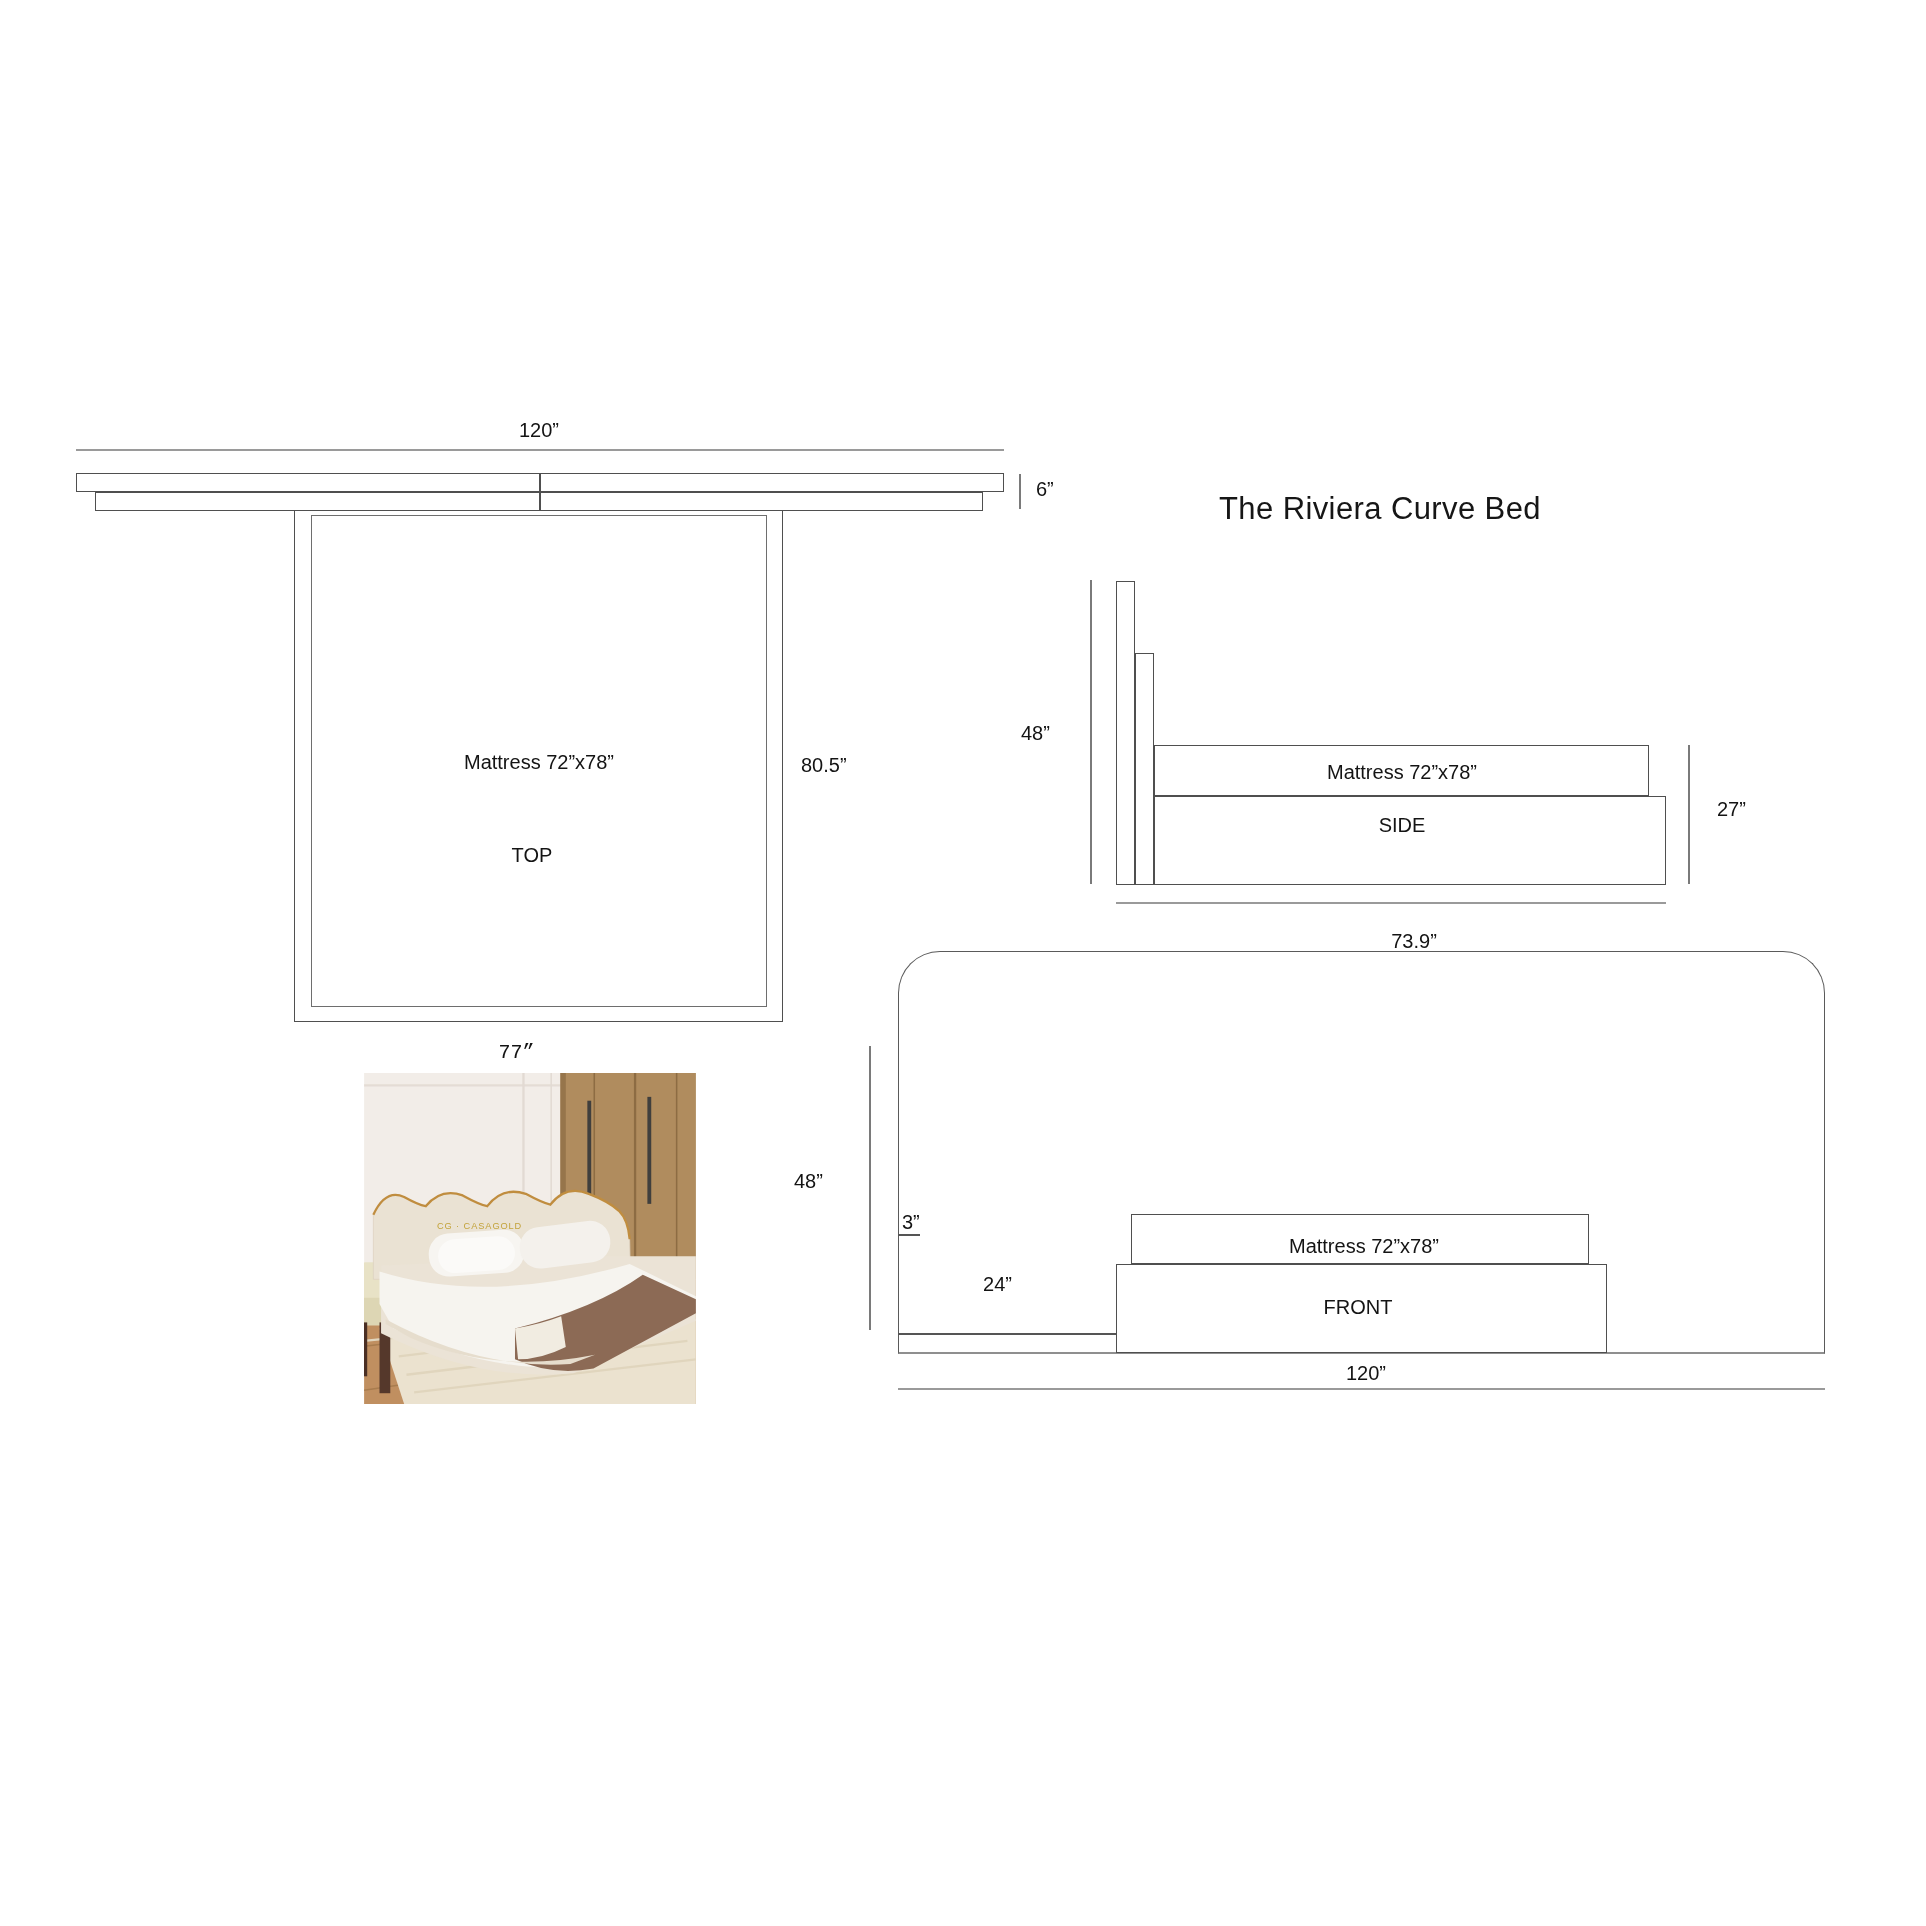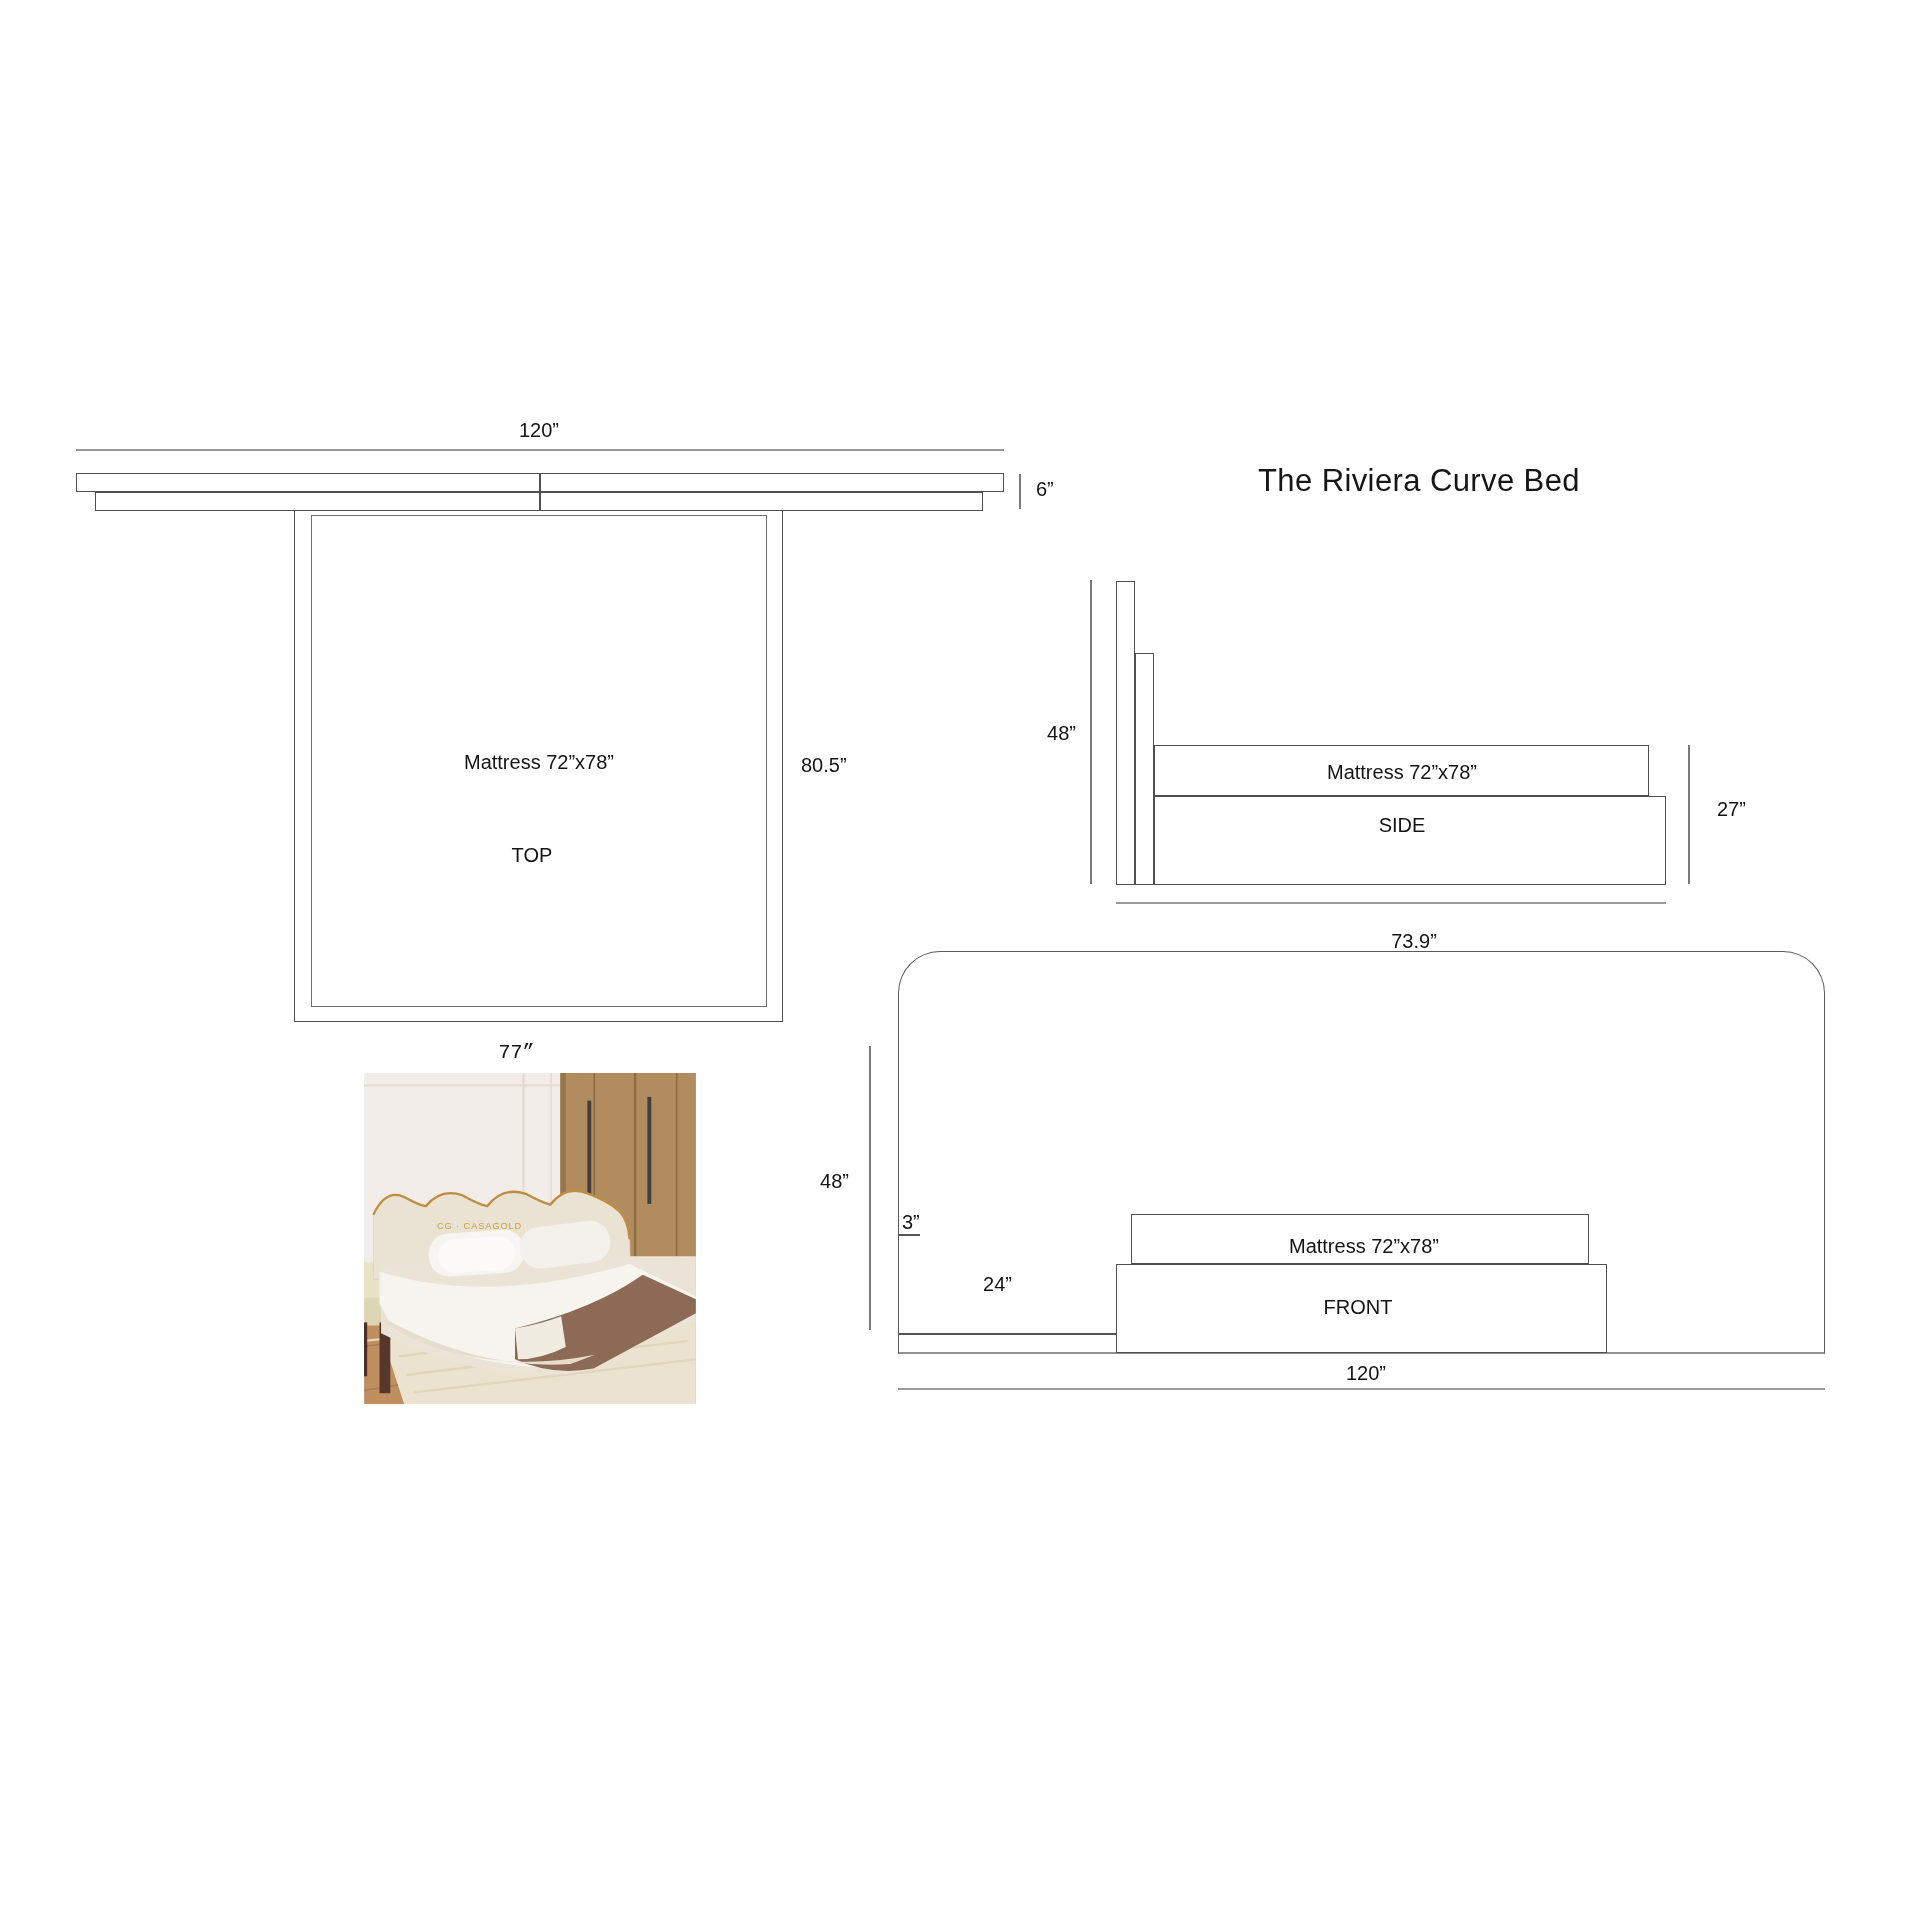--- a/index.html
+++ b/index.html
@@ -9,32 +9,32 @@
   }
   .abs{position:absolute;box-sizing:border-box;}
   .rect{border:1.5px solid #4f4f4f;background:transparent;}
   .rect-light{border:1.5px solid #6e6e6e;background:transparent;}
   .dimline-h{background:#9a9a9a;height:2.3px;}
   .dimline-v{background:#7a7a7a;width:1.5px;}
   .seam{background:#4f4f4f;width:1.5px;}
   .tick{background:#555;height:1.5px;}
   .lbl{font-size:20px;line-height:1.1;white-space:nowrap;color:#141414;}
   .lbl-c{text-align:center;}
-  .lbl-r{text-align:right;}
+  .lbl-r{}
   .title{font-size:31px;line-height:1.1;color:#161616;letter-spacing:0.4px;white-space:nowrap;}
   .headboard-front{
     border:1.5px solid #5a5a5a;border-bottom:2.3px solid #8f8f8f;
     border-radius:42px 42px 0 0;background:transparent;
   }
   svg text{font-family:"Liberation Sans", sans-serif;}
 </style>
 </head>
 <body>
 
-<div class="abs title" style="left:1219px;top:464px;margin-left:39px;">The Riviera Curve Bed</div>
+<div class="abs title" style="left:1219px;top:492px;">The Riviera Curve Bed</div>
 
 <div>
   <div class="abs lbl lbl-c" style="left:462px;top:419px;width:154px;">120”</div>
   <div class="abs dimline-h" style="left:76px;top:449px;width:928px;"></div>
 
   <div class="abs rect" style="left:76px;top:473px;width:928px;height:19px;"></div>
   <div class="abs seam" style="left:539px;top:473px;height:19px;"></div>
   <div class="abs rect" style="left:95px;top:492px;width:888px;height:19px;"></div>
   <div class="abs seam" style="left:539px;top:492px;height:19px;"></div>
 

